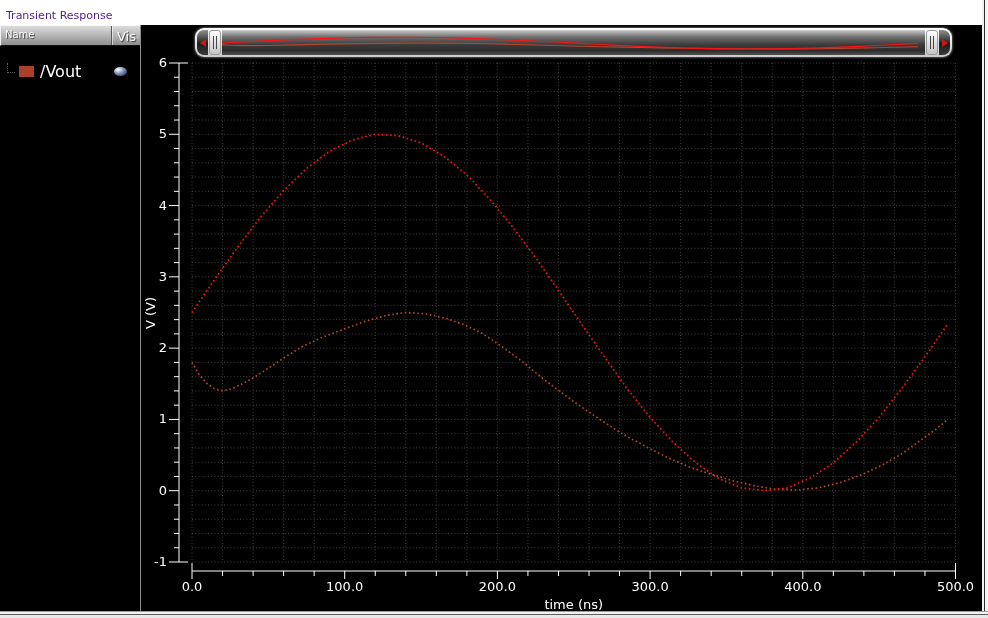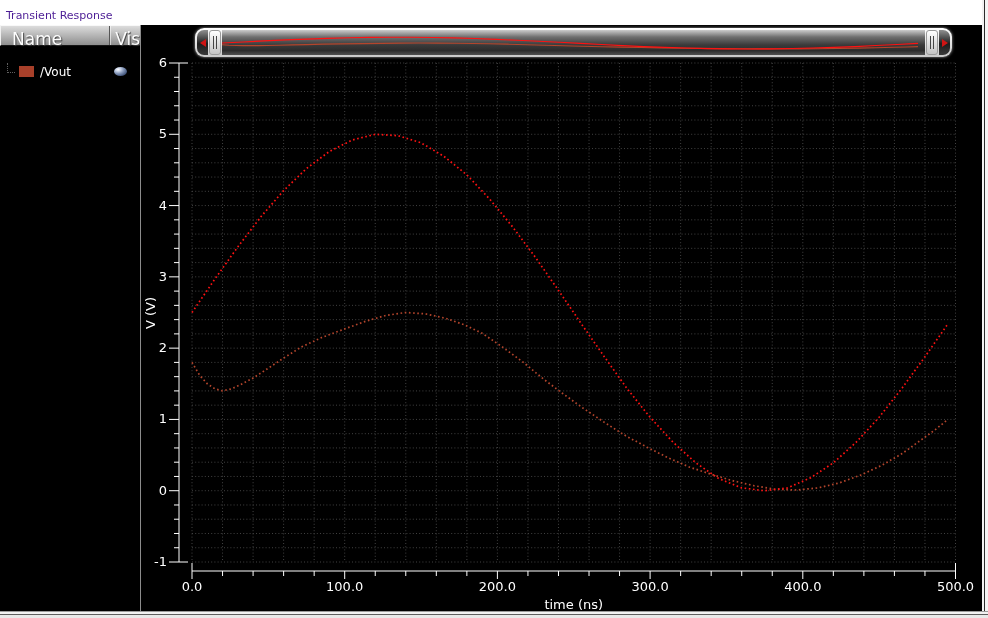--- a/index.html
+++ b/index.html
@@ -8,28 +8,28 @@
   #screen{position:relative;width:988px;height:618px;background:#000;}
 
   
   .titlebar{position:absolute;left:0;top:0;width:988px;height:25px;background:#ffffff;}
   .titlebar span{display:inline-block;padding:9px 0 0 6px;font-size:11px;color:#4c1d95;}
 
   
   .left-panel{position:absolute;left:0;top:25px;width:140px;height:586px;background:#000;}
   .col-headers{display:flex;height:21px;background:linear-gradient(#dcdcdc,#8e8e8e);
                border-top:1px solid #f8f8f8;border-left:1px solid #f0f0f0;border-bottom:1px solid #151515;box-sizing:border-box;}
-  .col-name{width:106px;padding:3px 0 0 11px;font-size:17px;color:#fdfdfd;text-shadow:1px 1px 1px #3c3c3c;}
-  .col-vis{flex:1;padding:3px 0 0 5px;font-size:17px;color:#fdfdfd;text-shadow:1px 1px 1px #3c3c3c;
+  .col-name{width:106px;padding:3px 0 0 4px;font-size:10px;color:#fdfdfd;text-shadow:1px 1px 1px #3c3c3c;}
+  .col-vis{flex:1;padding:3px 0 0 5px;font-size:13px;color:#fdfdfd;text-shadow:1px 1px 1px #3c3c3c;
            border-left:1px solid #565656;box-shadow:inset 1px 0 0 rgba(255,255,255,.55);}
   .legend-rows{margin-top:16px;}
   .legend-row{position:relative;display:flex;align-items:center;height:19px;padding-left:6px;}
   .tree{width:7px;height:9px;border-left:1px dotted #606060;border-bottom:1px dotted #606060;margin:0 4px 8px 1px;}
   .swatch{width:15px;height:11px;margin-right:6px;}
-  .sig-name{font-size:12px;color:#ffffff;}
+  .sig-name{font-size:16px;color:#ffffff;}
   .eye{position:absolute;left:114px;top:5px;width:13px;height:9px;border-radius:50%;
        background:radial-gradient(ellipse at 32% 28%, #ffffff 0%, #cdd7ea 18%, #8193b5 45%, #46597f 72%, #1f2b44 100%);}
 
   .v-divider{position:absolute;left:140px;top:25px;width:1px;height:586px;background:#8c8c8c;}
 
   
   .plot-bg{position:absolute;left:141px;top:25px;width:841px;height:586px;background:#000;}
   #plot-svg{position:absolute;left:0;top:0;}
 
   

